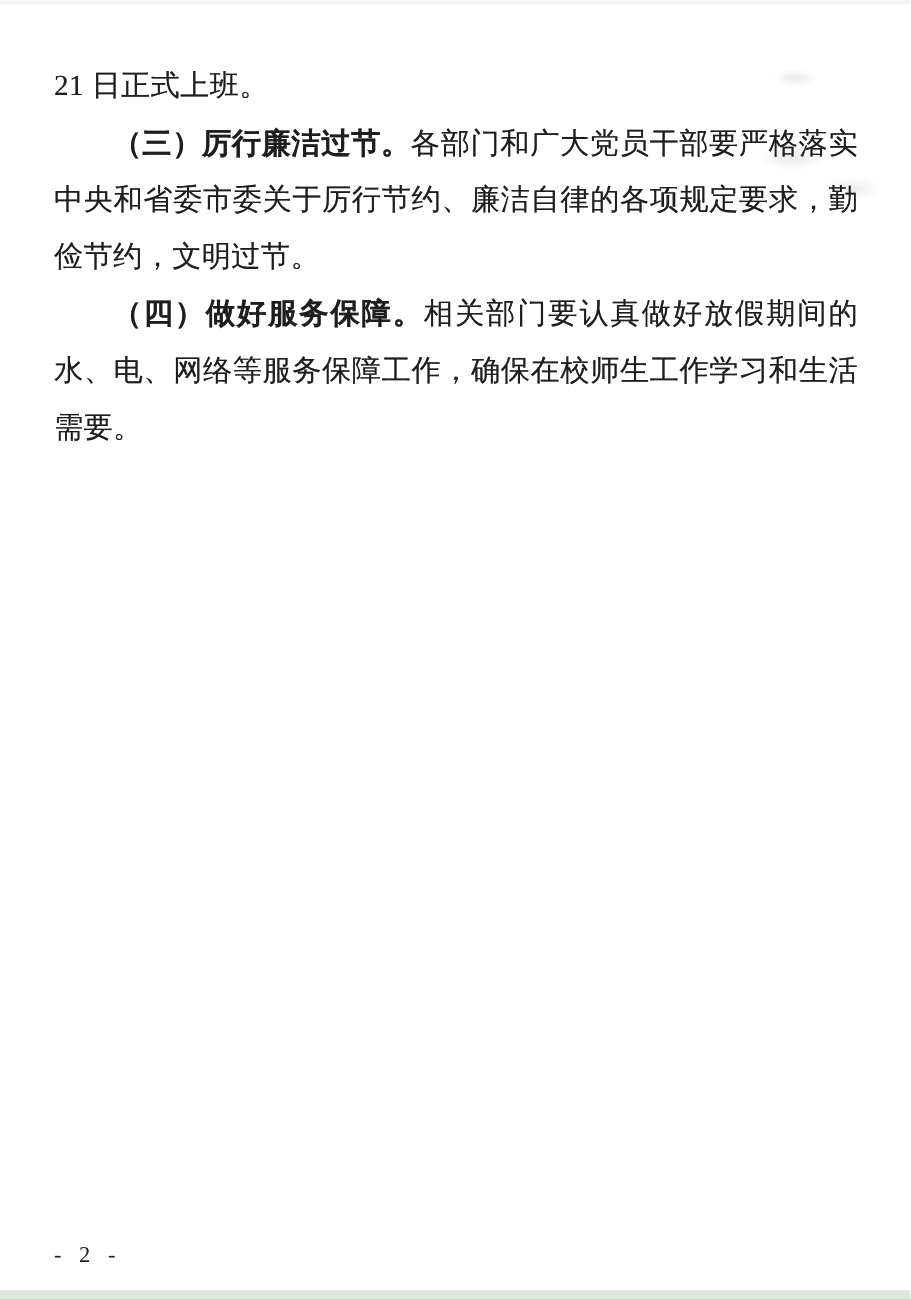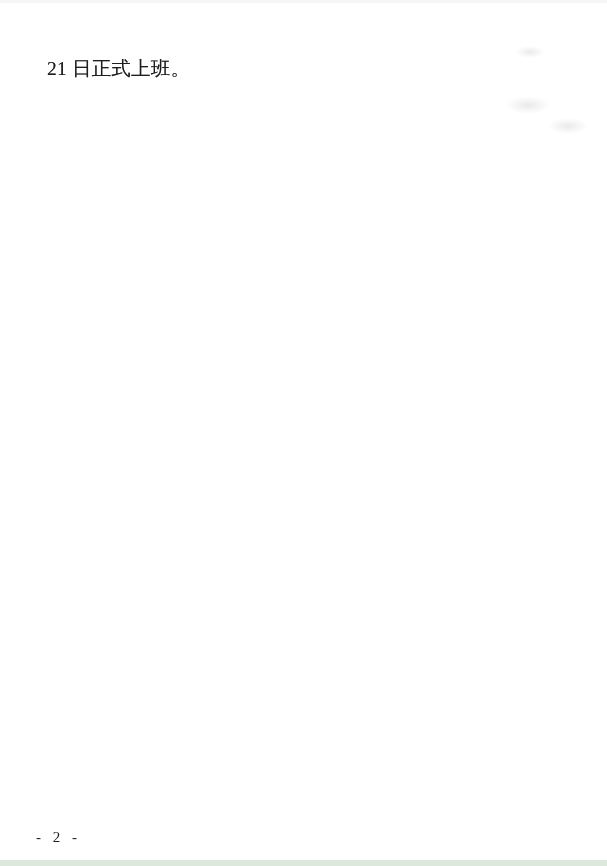--- a/index.html
+++ b/index.html
@@ -23,21 +23,21 @@
   }
 
   .content {
     position: absolute;
     left: 35px;
     right: 34px;
     top: 38px;
   }
 
   .content p {
-    margin: 12px;
+    margin: 1px;
     font-size: 19.5px;
     line-height: 37.6px;
     text-align: justify;
     text-align-last: left;
     letter-spacing: 0.2px;
     
     text-shadow: 0 0 0.4px rgba(20,20,20,0.55);
   }
 
   .intro { text-indent: 0; }
@@ -91,19 +91,21 @@
   <div class="smudge s1"></div>
   <div class="smudge s2"></div>
   <div class="smudge s3"></div>
 
   <div class="content">
     <p class="intro">21 日正式上班。</p>
 
 
 
 
+    <p class="para"><span class="label">（三）厉行廉洁过节。</span><span>各部门和广大党员干部要严格落实中央和省委市委关于厉行节约、廉洁自律的各项规定要求，勤俭节约，文明过节。</span></p>
 
+    <p class="para"><span class="label">（四）做好服务保障。</span><span>相关部门要认真做好放假期间的水、电、网络等服务保障工作，确保在校师生工作学习和生活需要。</span></p>
   </div>
 
   <div class="page-number">- 2 -</div>
 
   <div class="bottom-band"></div>
 </div>
 
 </body></html>

